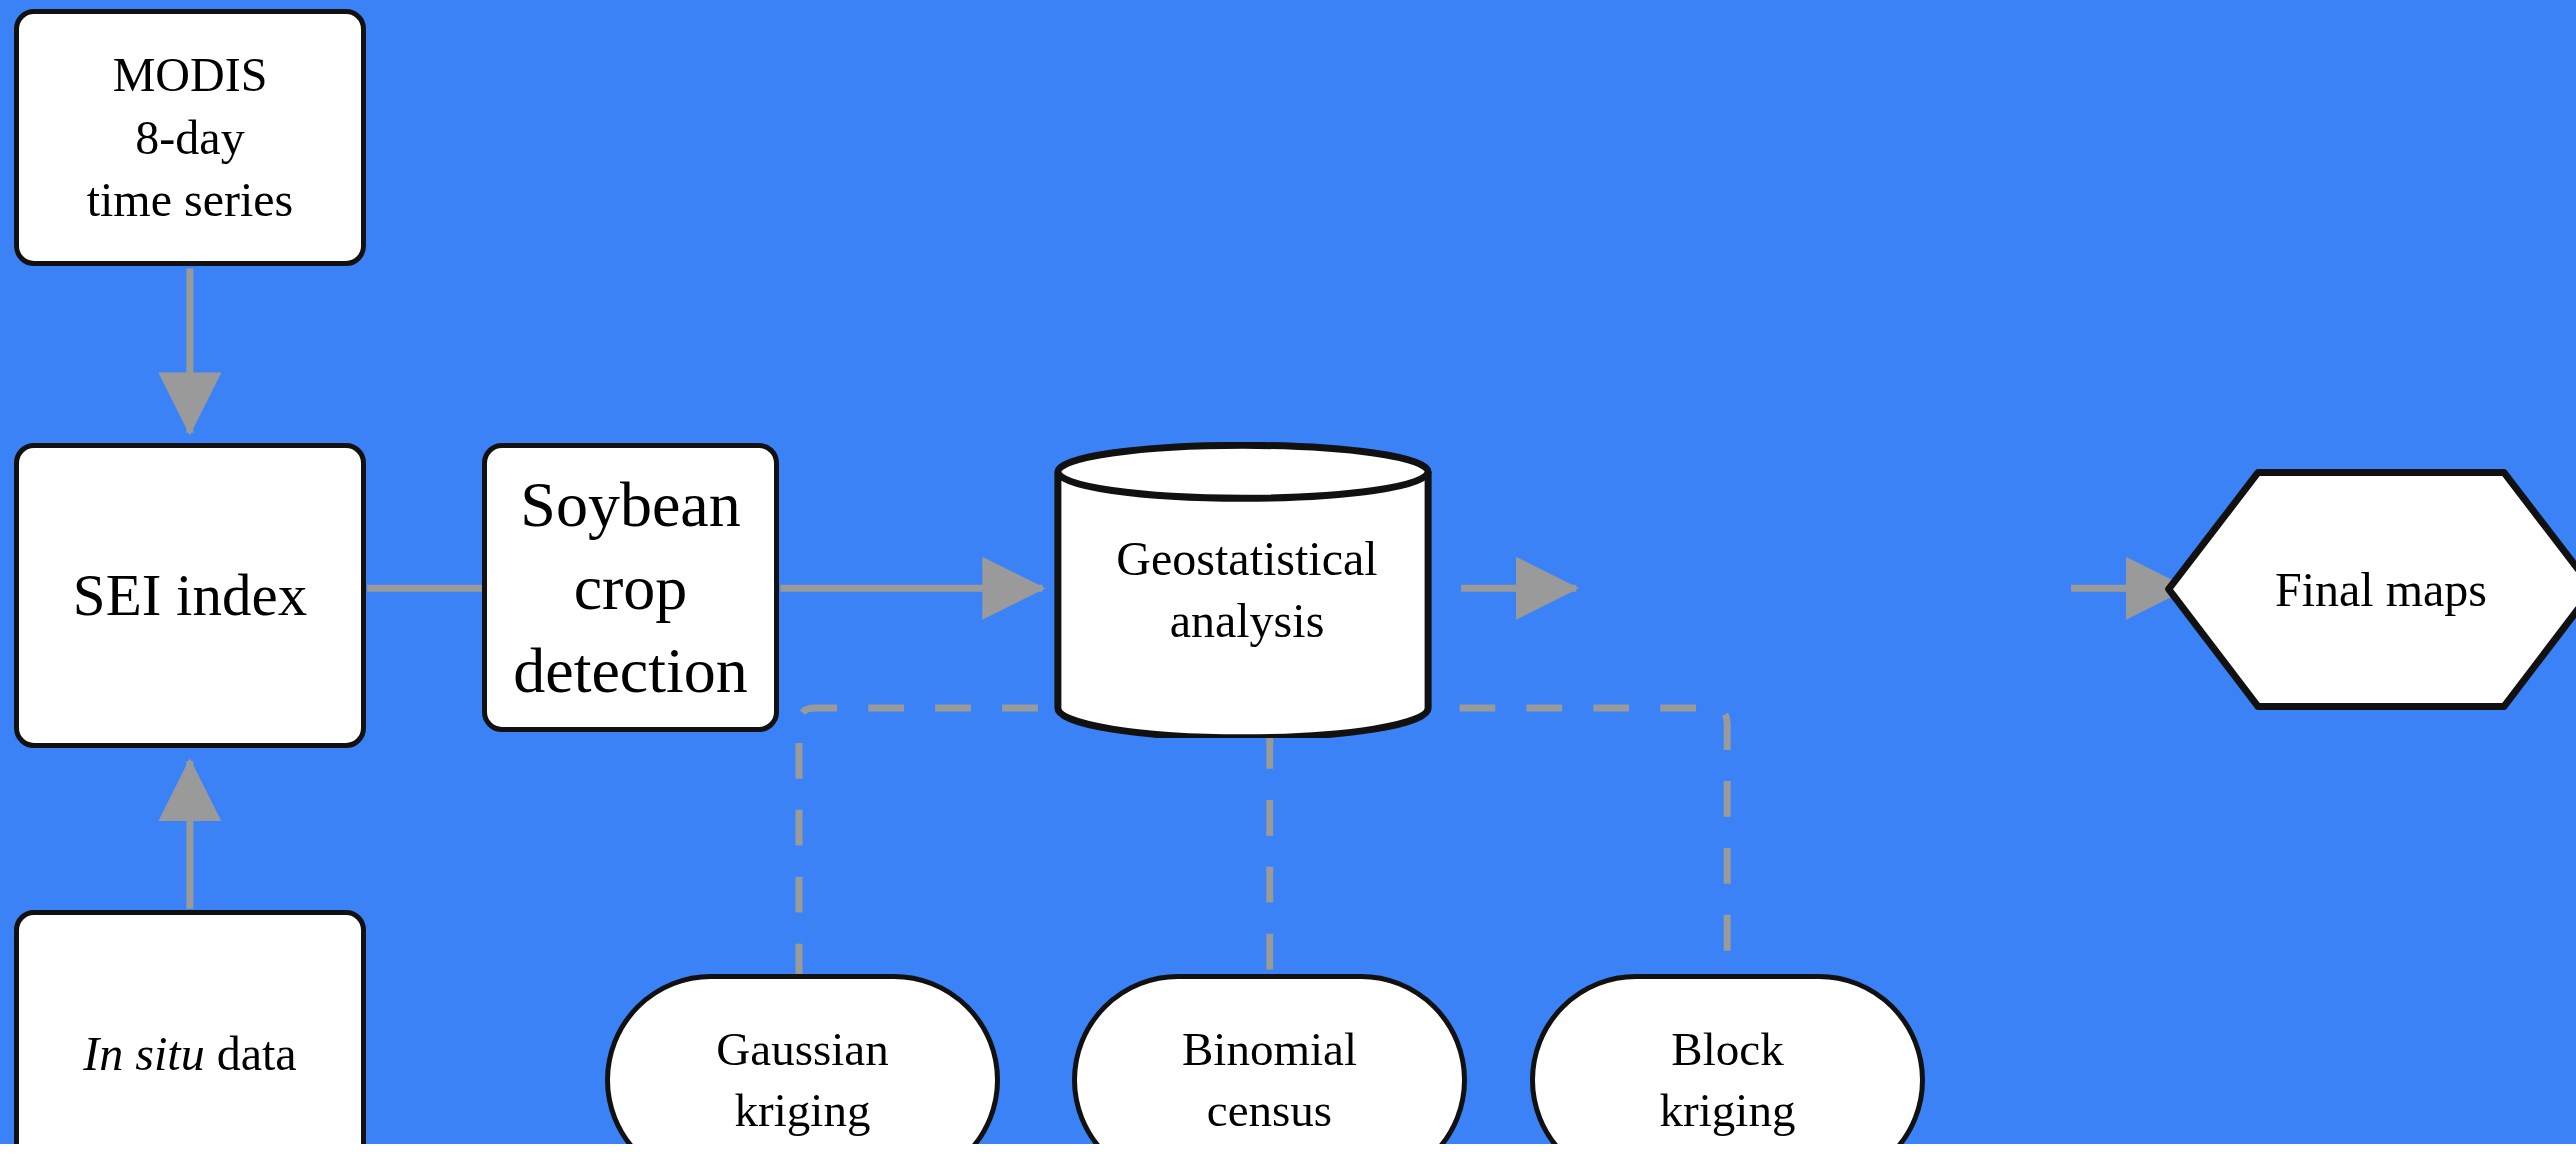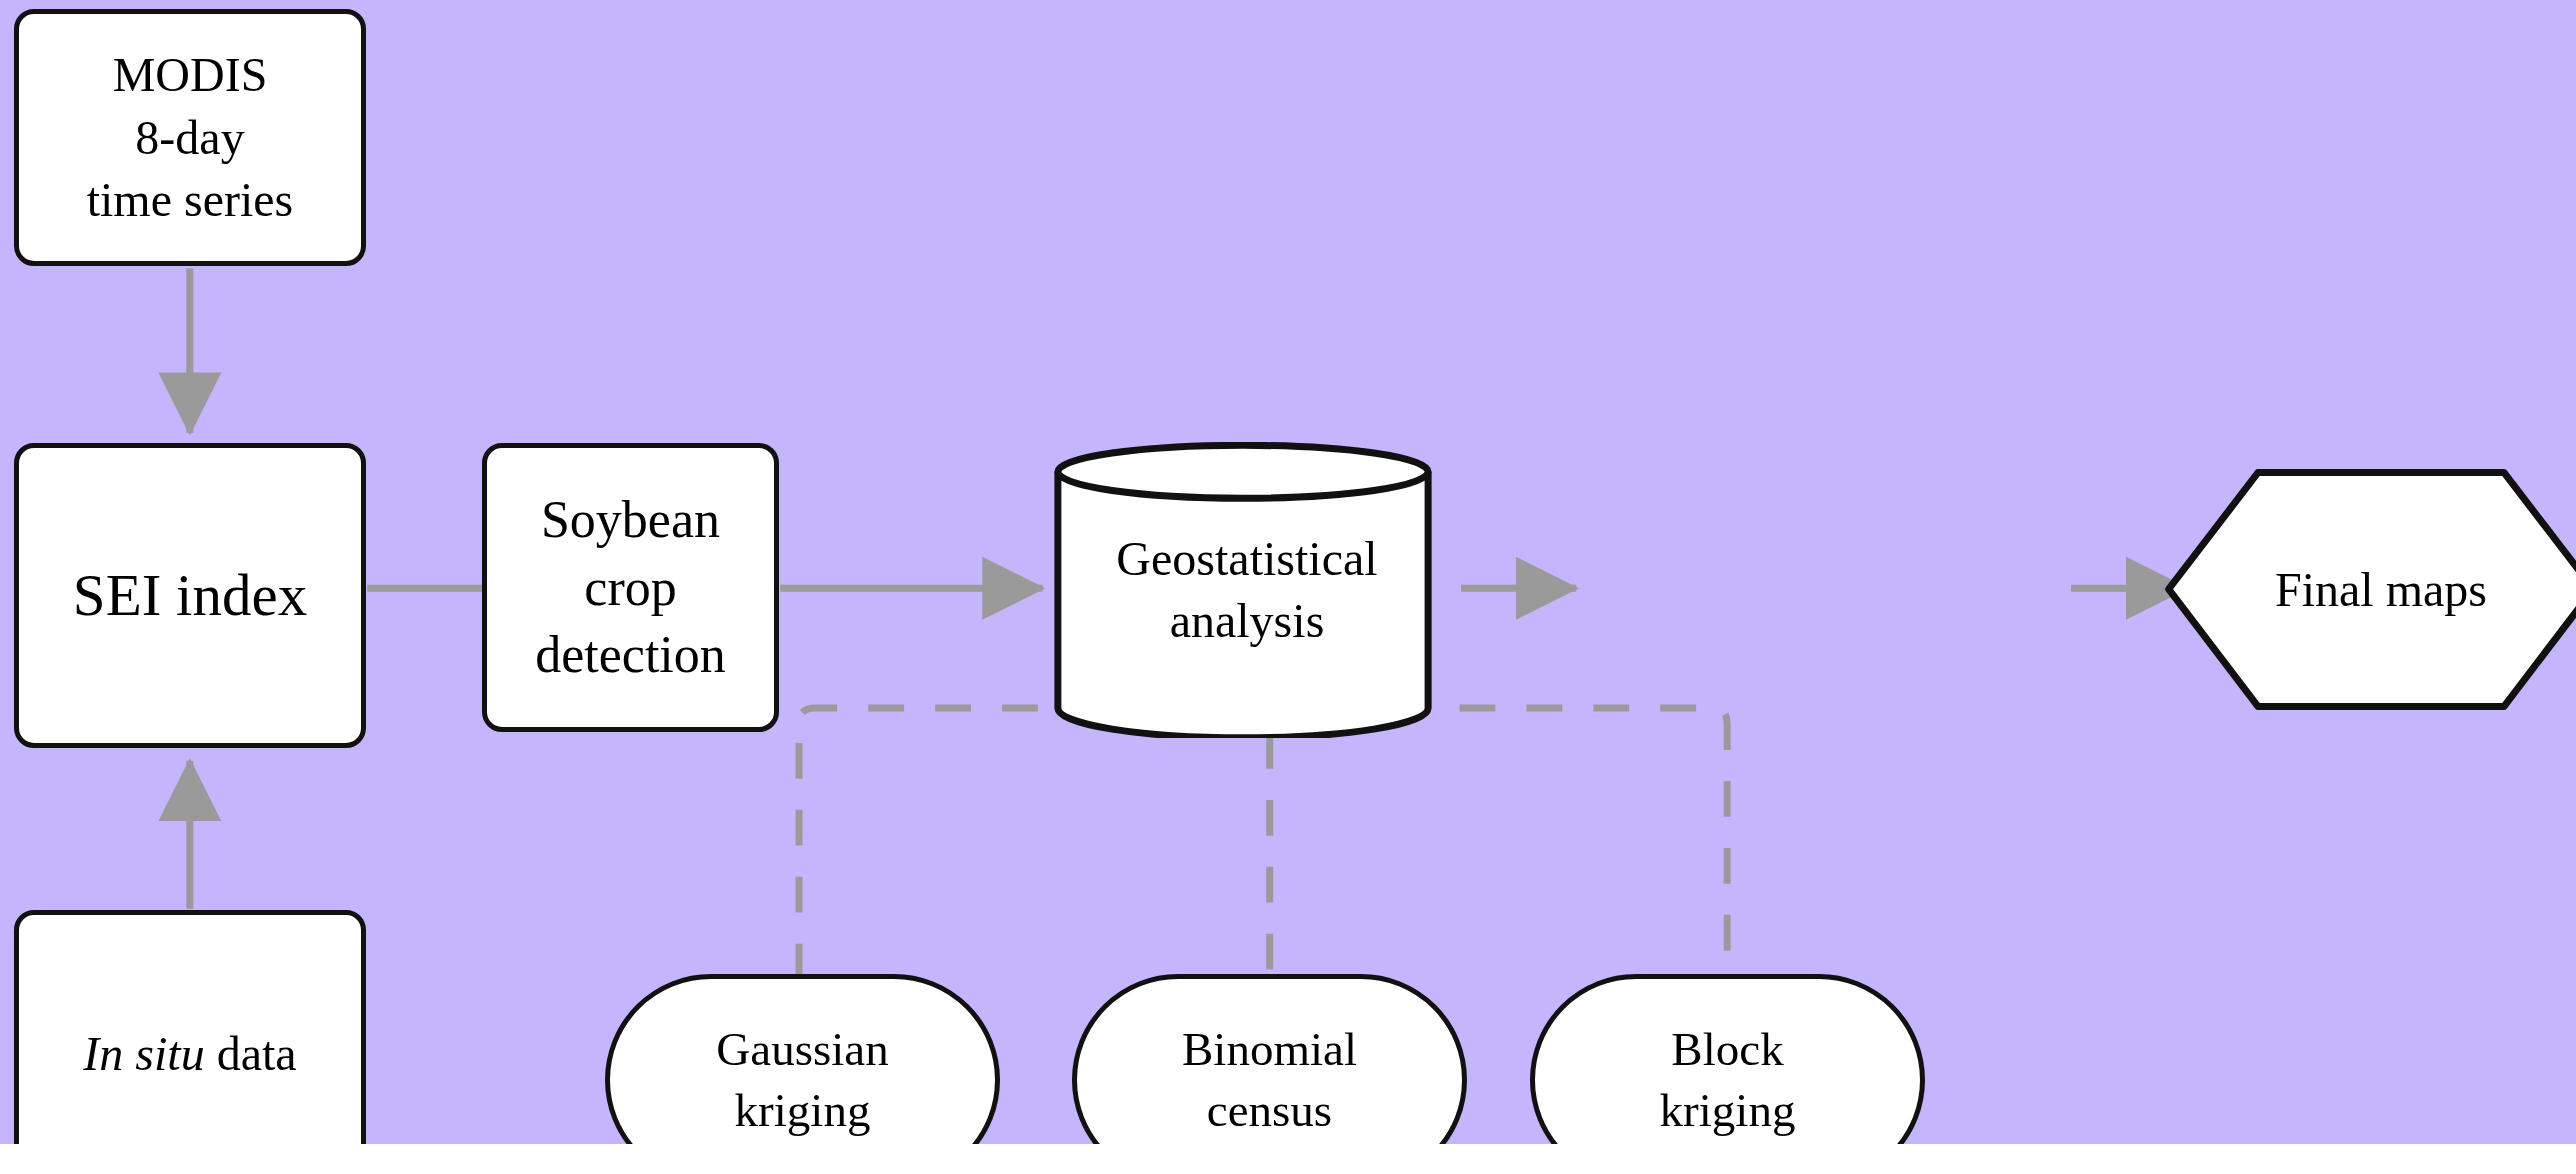--- a/index.html
+++ b/index.html
@@ -9,21 +9,21 @@
     background: #ffffff;
   }
   body {
     font-family: "Liberation Serif", "DejaVu Serif", serif;
     color: #000000;
   }
   #canvas {
     position: relative;
     width: 2576px;
     height: 1144px;
-    background: #c4b5fd;
+    background: #3b82f6;
     overflow: hidden;
   }
   svg.edges {
     position: absolute;
     left: 0;
     top: 0;
     width: 2576px;
     height: 1175px;
     pointer-events: none;
   }
@@ -53,21 +53,21 @@
   .node-label {
     display: block;
     white-space: pre-line;
   }
   .ital { font-style: italic; }
 
   
   #node-modis      { left: 14px;   top: 9.3px;   width: 352px;  height: 257px;  font-size: 48px; }
   #node-sei        { left: 14px;   top: 443px;  width: 352px;  height: 305px;  font-size: 59px; }
   #node-insitu     { left: 14px;   top: 910px; width: 352px;  height: 289px;  font-size: 48px; }
-  #node-soybean    { left: 482px;  top: 443px;  width: 297px;  height: 289px;  font-size: 52px; }
+  #node-soybean    { left: 482px;  top: 443px;  width: 297px;  height: 289px;  font-size: 64px; }
   #node-validation { left: 1587px; top: 523px;  width: 482px;  height: 128px;  font-size: 37px; }
 
   
   #node-geo {
     position: absolute;
     left: 1054px;
     top: 442px;
     width: 378px;
     height: 296px;
   }

